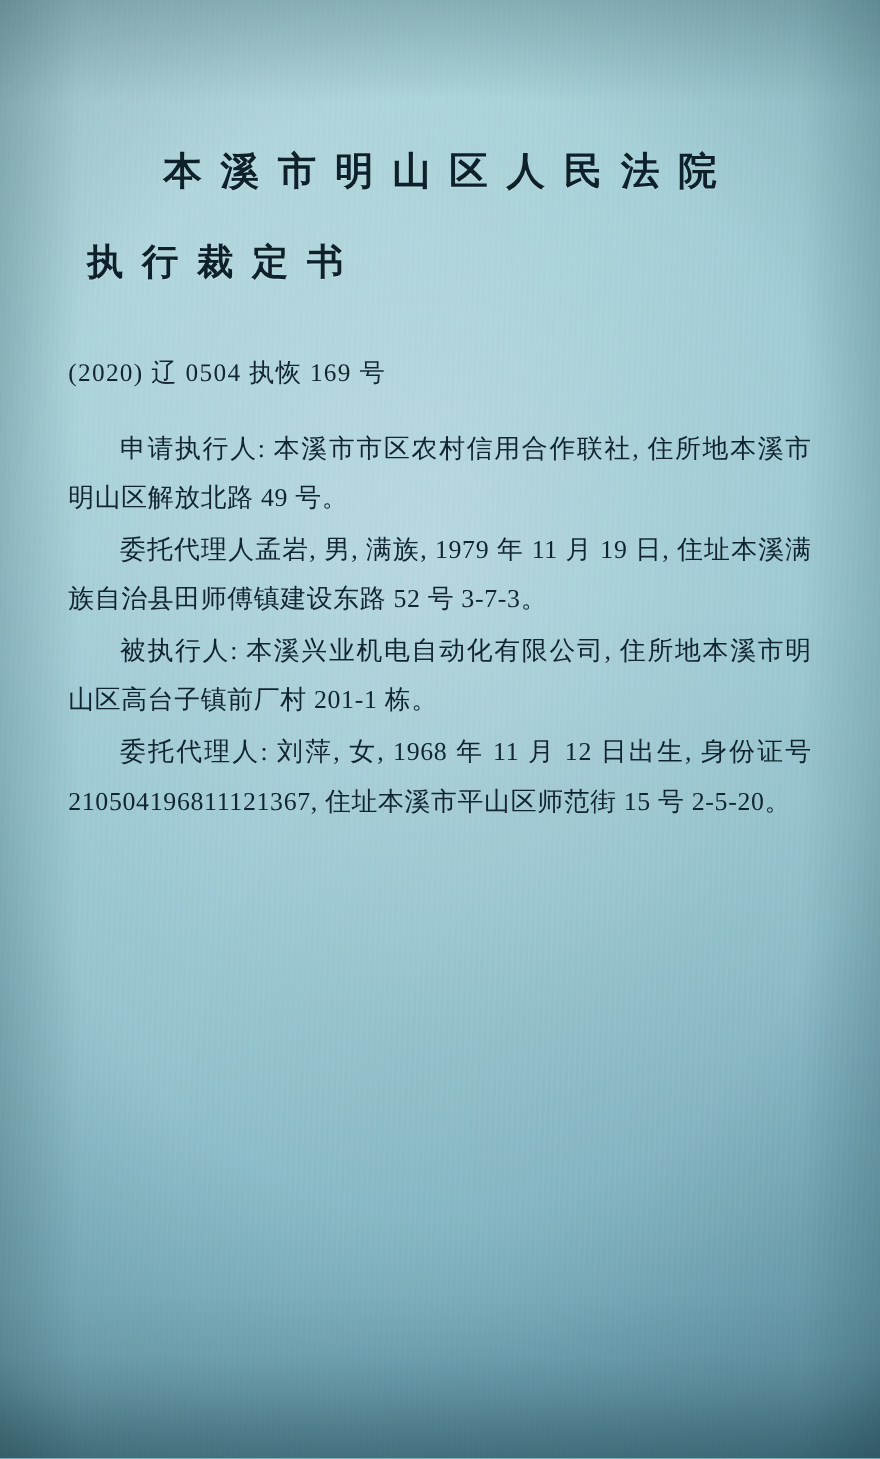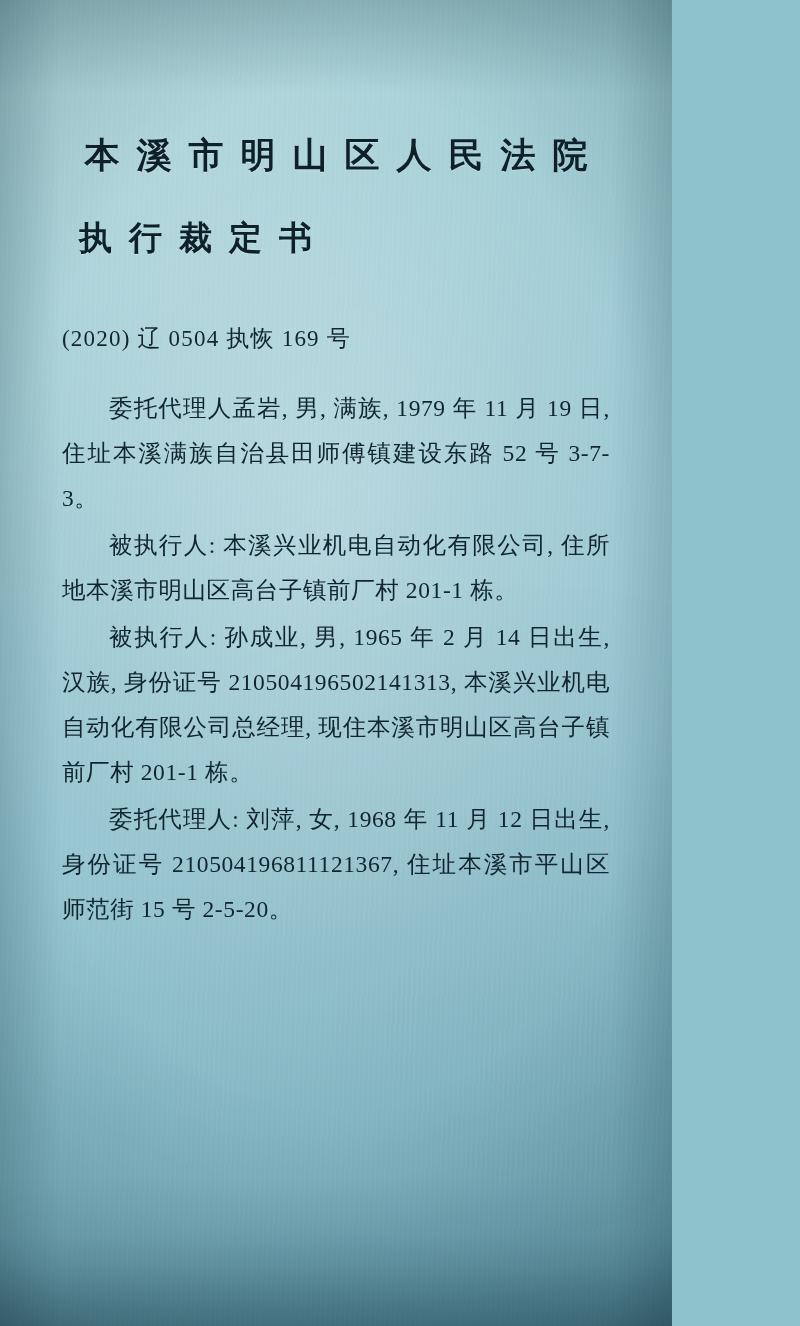--- a/index.html
+++ b/index.html
@@ -10,21 +10,21 @@
     width: 800px;
     height: 1326px;
     overflow: hidden;
     font-family: "Liberation Serif", "DejaVu Serif", serif;
     background: #8fc3cc;
   }
 
   
   .page {
     position: relative;
-    width: 672px;
+    width: 800px;
     height: 1326px;
     background:
       radial-gradient(ellipse 120% 80% at 48% 38%, rgba(255,255,255,0.33) 0%, rgba(255,255,255,0.10) 42%, rgba(0,0,0,0.0) 70%),
       linear-gradient(160deg, #a9d3d8 0%, #9ccbd3 18%, #93c4cf 40%, #8cbfcb 62%, #7fb4c2 82%, #6fa5b5 100%);
     overflow: hidden;
   }
   .page::after {
     content: "";
     position: absolute;
     inset: 0;
@@ -114,21 +114,21 @@
 
 <div class="page">
   <div class="texture"></div>
 
   <div class="content">
     <div class="doc-title">本溪市明山区人民法院</div>
     <div class="doc-subtitle">执行裁定书</div>
     <div class="case-number">(2020) 辽 0504 执恢 169 号</div>
 
     <div class="body-text">
+      <p class="para">申请执行人: 本溪市市区农村信用合作联社, 住所地本溪市明山区解放北路 49 号。</p>
       <p class="para">委托代理人孟岩, 男, 满族, 1979 年 11 月 19 日, 住址本溪满族自治县田师傅镇建设东路 52 号 3-7-3。</p>
       <p class="para">被执行人: 本溪兴业机电自动化有限公司, 住所地本溪市明山区高台子镇前厂村 201-1 栋。</p>
-      <p class="para">被执行人: 孙成业, 男, 1965 年 2 月 14 日出生, 汉族, 身份证号 210504196502141313, 本溪兴业机电自动化有限公司总经理, 现住本溪市明山区高台子镇前厂村 201-1 栋。</p>
       <p class="para">委托代理人: 刘萍, 女, 1968 年 11 月 12 日出生, 身份证号 210504196811121367, 住址本溪市平山区师范街 15 号 2-5-20。</p>
     </div>
   </div>
 
   <div class="bottom-shade"></div>
 </div>
 
 </body></html>

